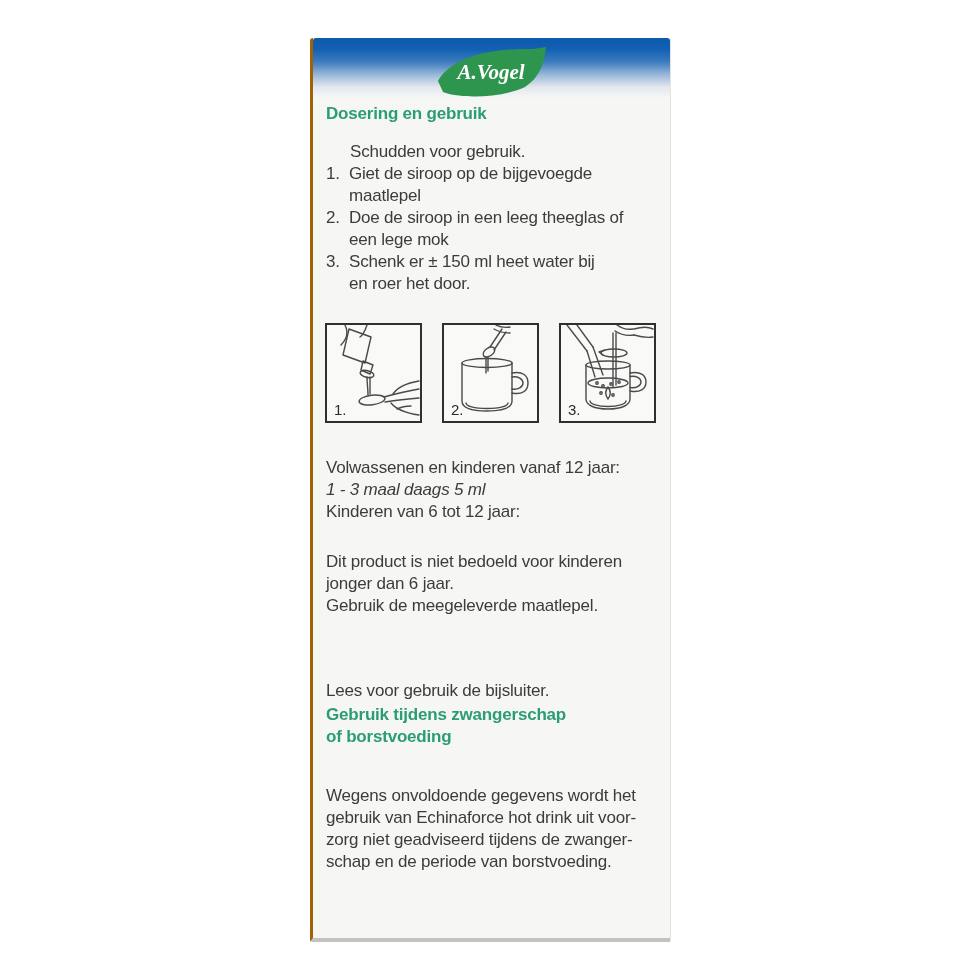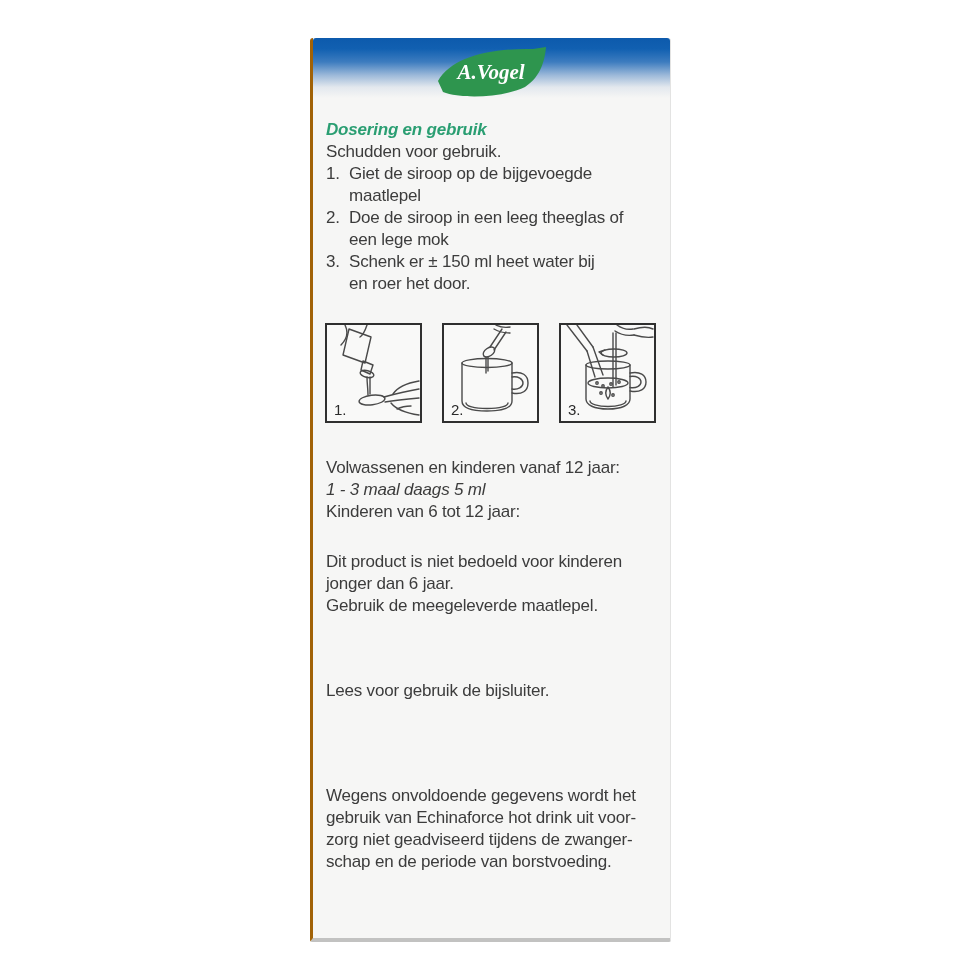--- a/index.html
+++ b/index.html
@@ -61,23 +61,23 @@
 
   <div class="banner"></div>
 
   <div class="logo">
     <svg width="114" height="54" viewBox="0 0 114 54">
       <path d="M3,35 C16,12 52,2 98,3 L111,1 C110,12 107,30 90,41 C66,52 26,53 8,46 Z" fill="#2e954e"></path>
       <text class="logo-text" x="56" y="33" font-size="21" fill="#ffffff" text-anchor="middle">A.Vogel</text>
     </svg>
   </div>
 
-  <div class="txt green-h" style="top:81px;font-style:italic;">Dosering en gebruik</div>
+  <div class="txt green-h" style="top:65px;">Dosering en gebruik</div>
 
-  <div class="txt" style="top:103px;">Schudden voor gebruik.</div>
+  <div class="txt" style="top:103px;margin-left:24px;">Schudden voor gebruik.</div>
 
   <div class="txt steps" style="top:125px;">
     <div class="step">
       <span class="num">1.</span>
       <span class="stext">Giet de siroop op de bijgevoegde
 maatlepel</span>
     </div>
     <div class="step">
       <span class="num">2.</span>
       <span class="stext">Doe de siroop in een leeg theeglas of
@@ -167,19 +167,21 @@
     <div class="italic">1 - 3 maal daags 5 ml</div>
     <div>Kinderen van 6 tot 12 jaar:</div>
   </div>
 
   <div class="txt pre" style="top:513px;">Dit product is niet bedoeld voor kinderen
 jonger dan 6 jaar.
 Gebruik de meegeleverde maatlepel.</div>
 
   <div class="txt" style="top:619px;margin-top:23px;">Lees voor gebruik de bijsluiter.</div>
 
+  <div class="txt pre green-h" style="top:666px;">Gebruik tijdens zwangerschap
+of borstvoeding</div>
 
   <div class="txt pre" style="top:711px;margin-top:36px;">Wegens onvoldoende gegevens wordt het
 gebruik van Echinaforce hot drink uit voor-
 zorg niet geadviseerd tijdens de zwanger-
 schap en de periode van borstvoeding.</div>
 
 </div>
 
 </body></html>

